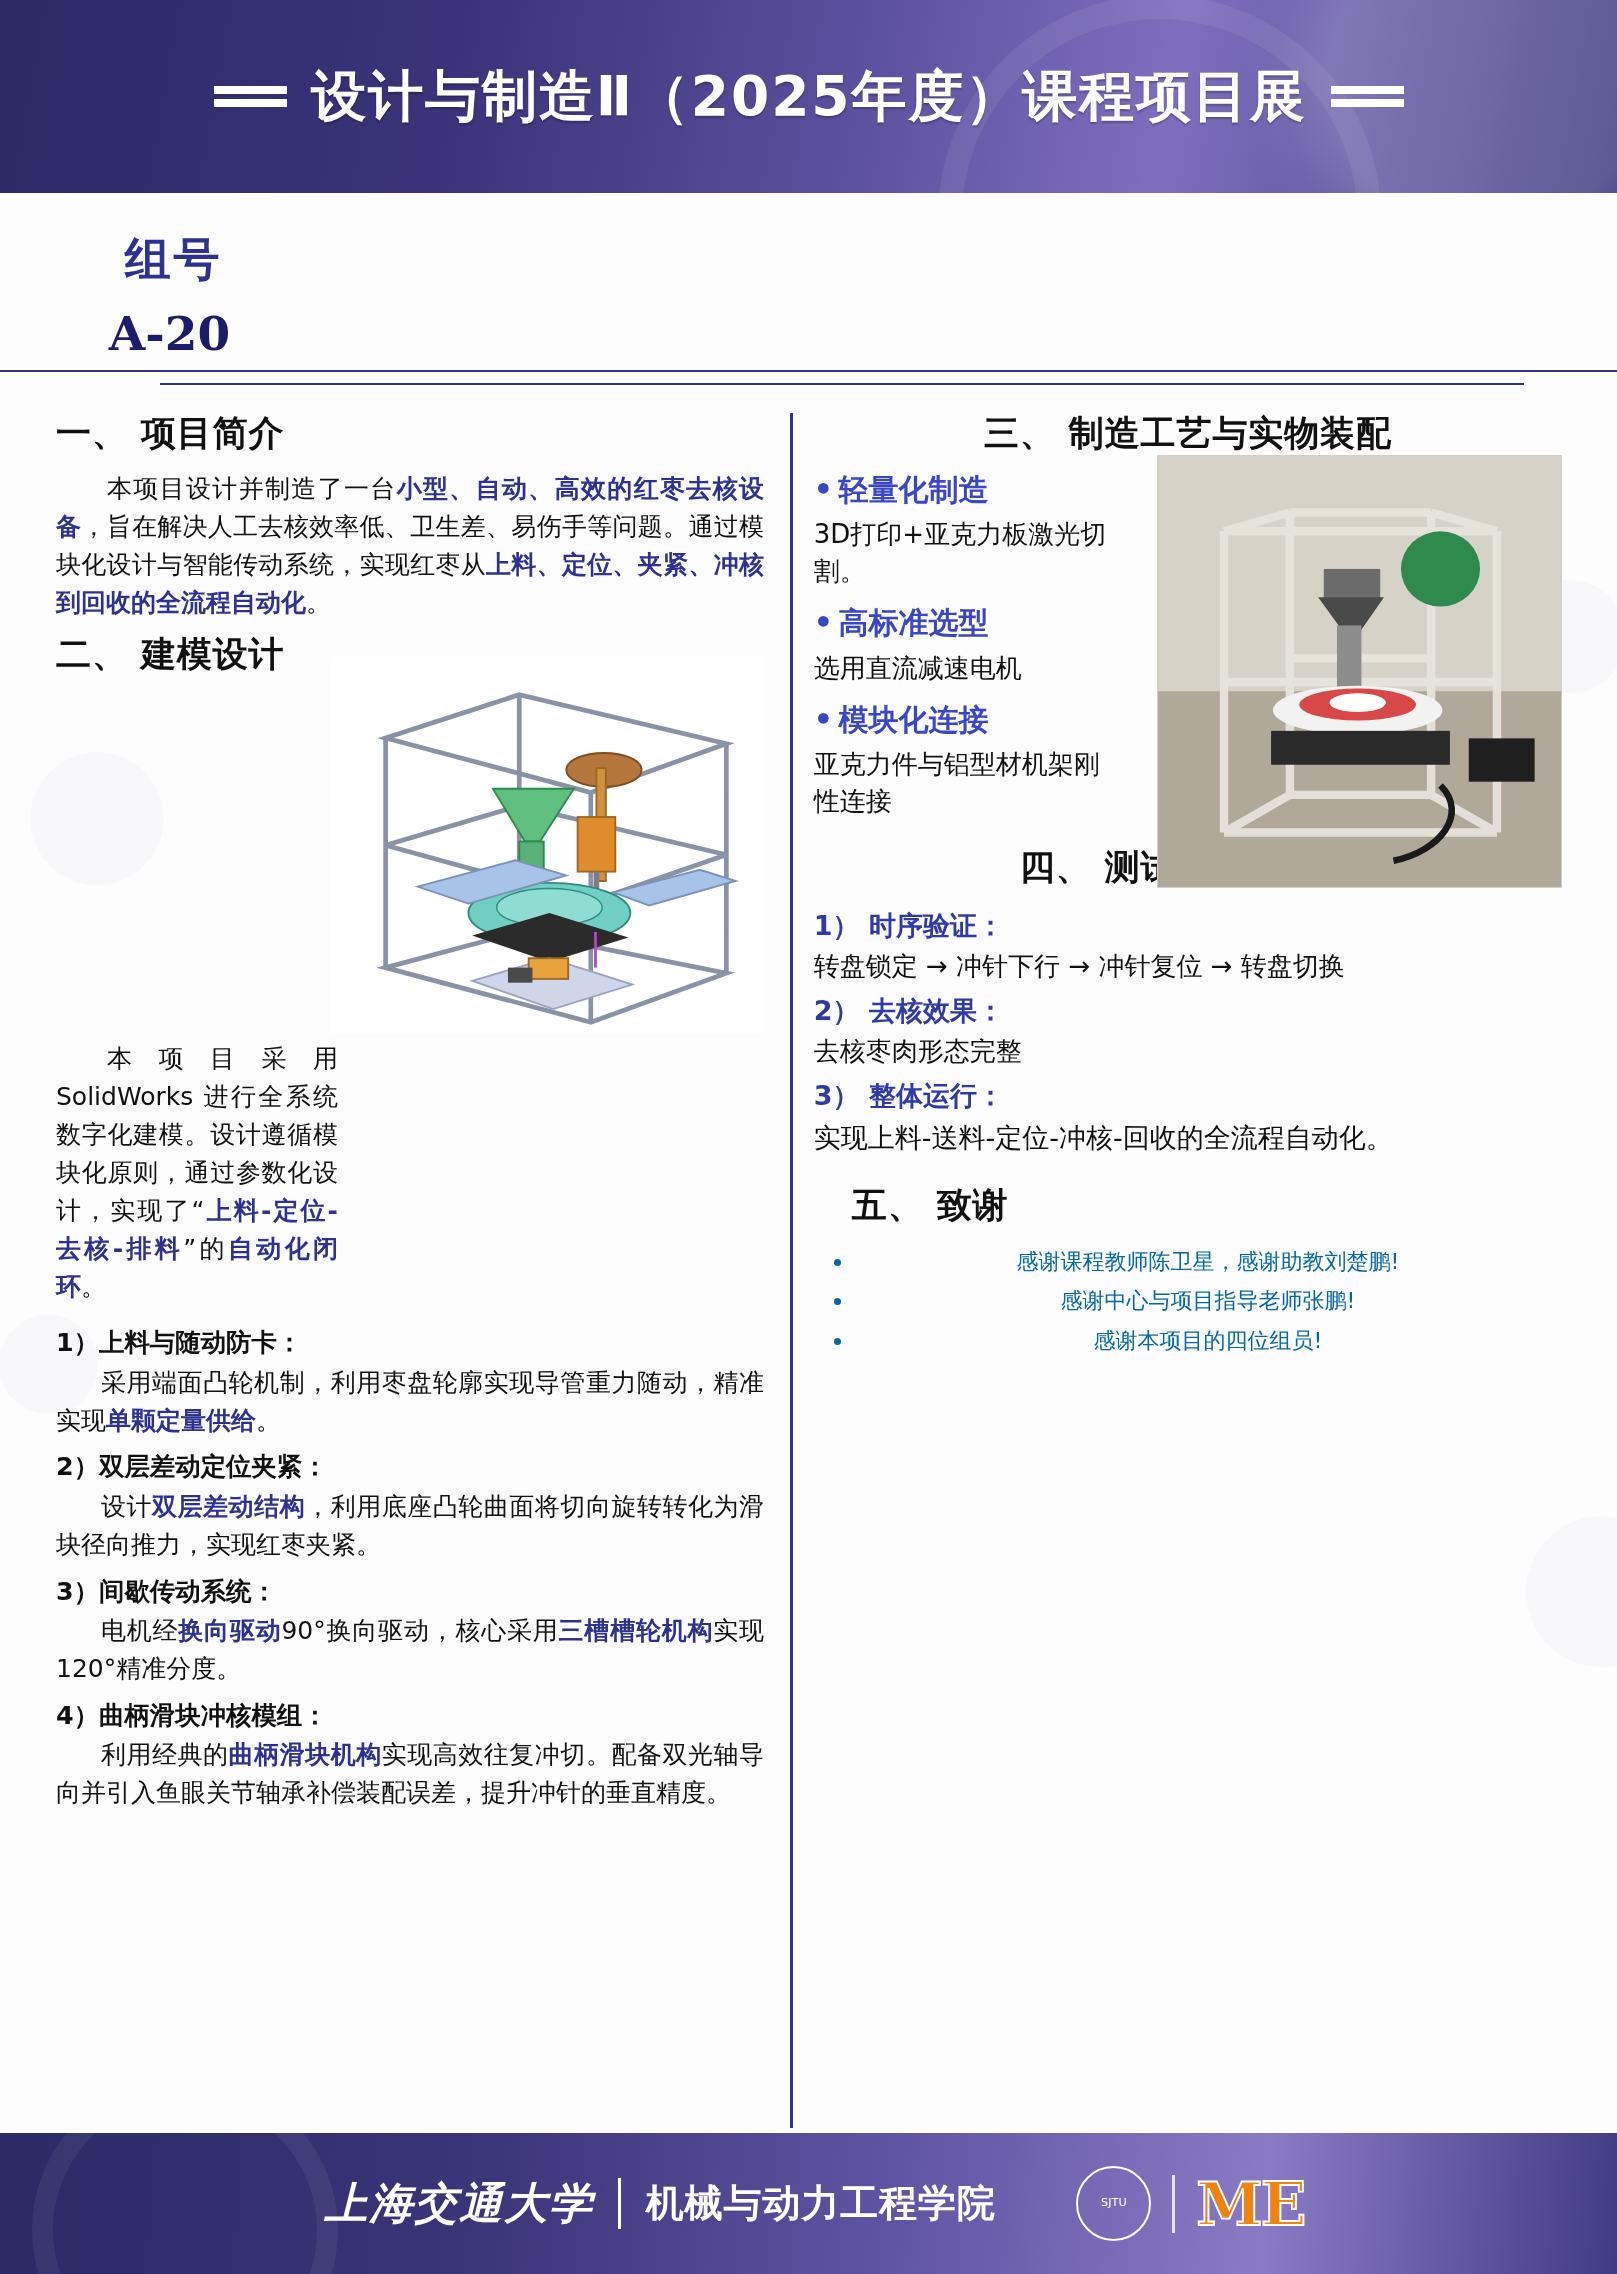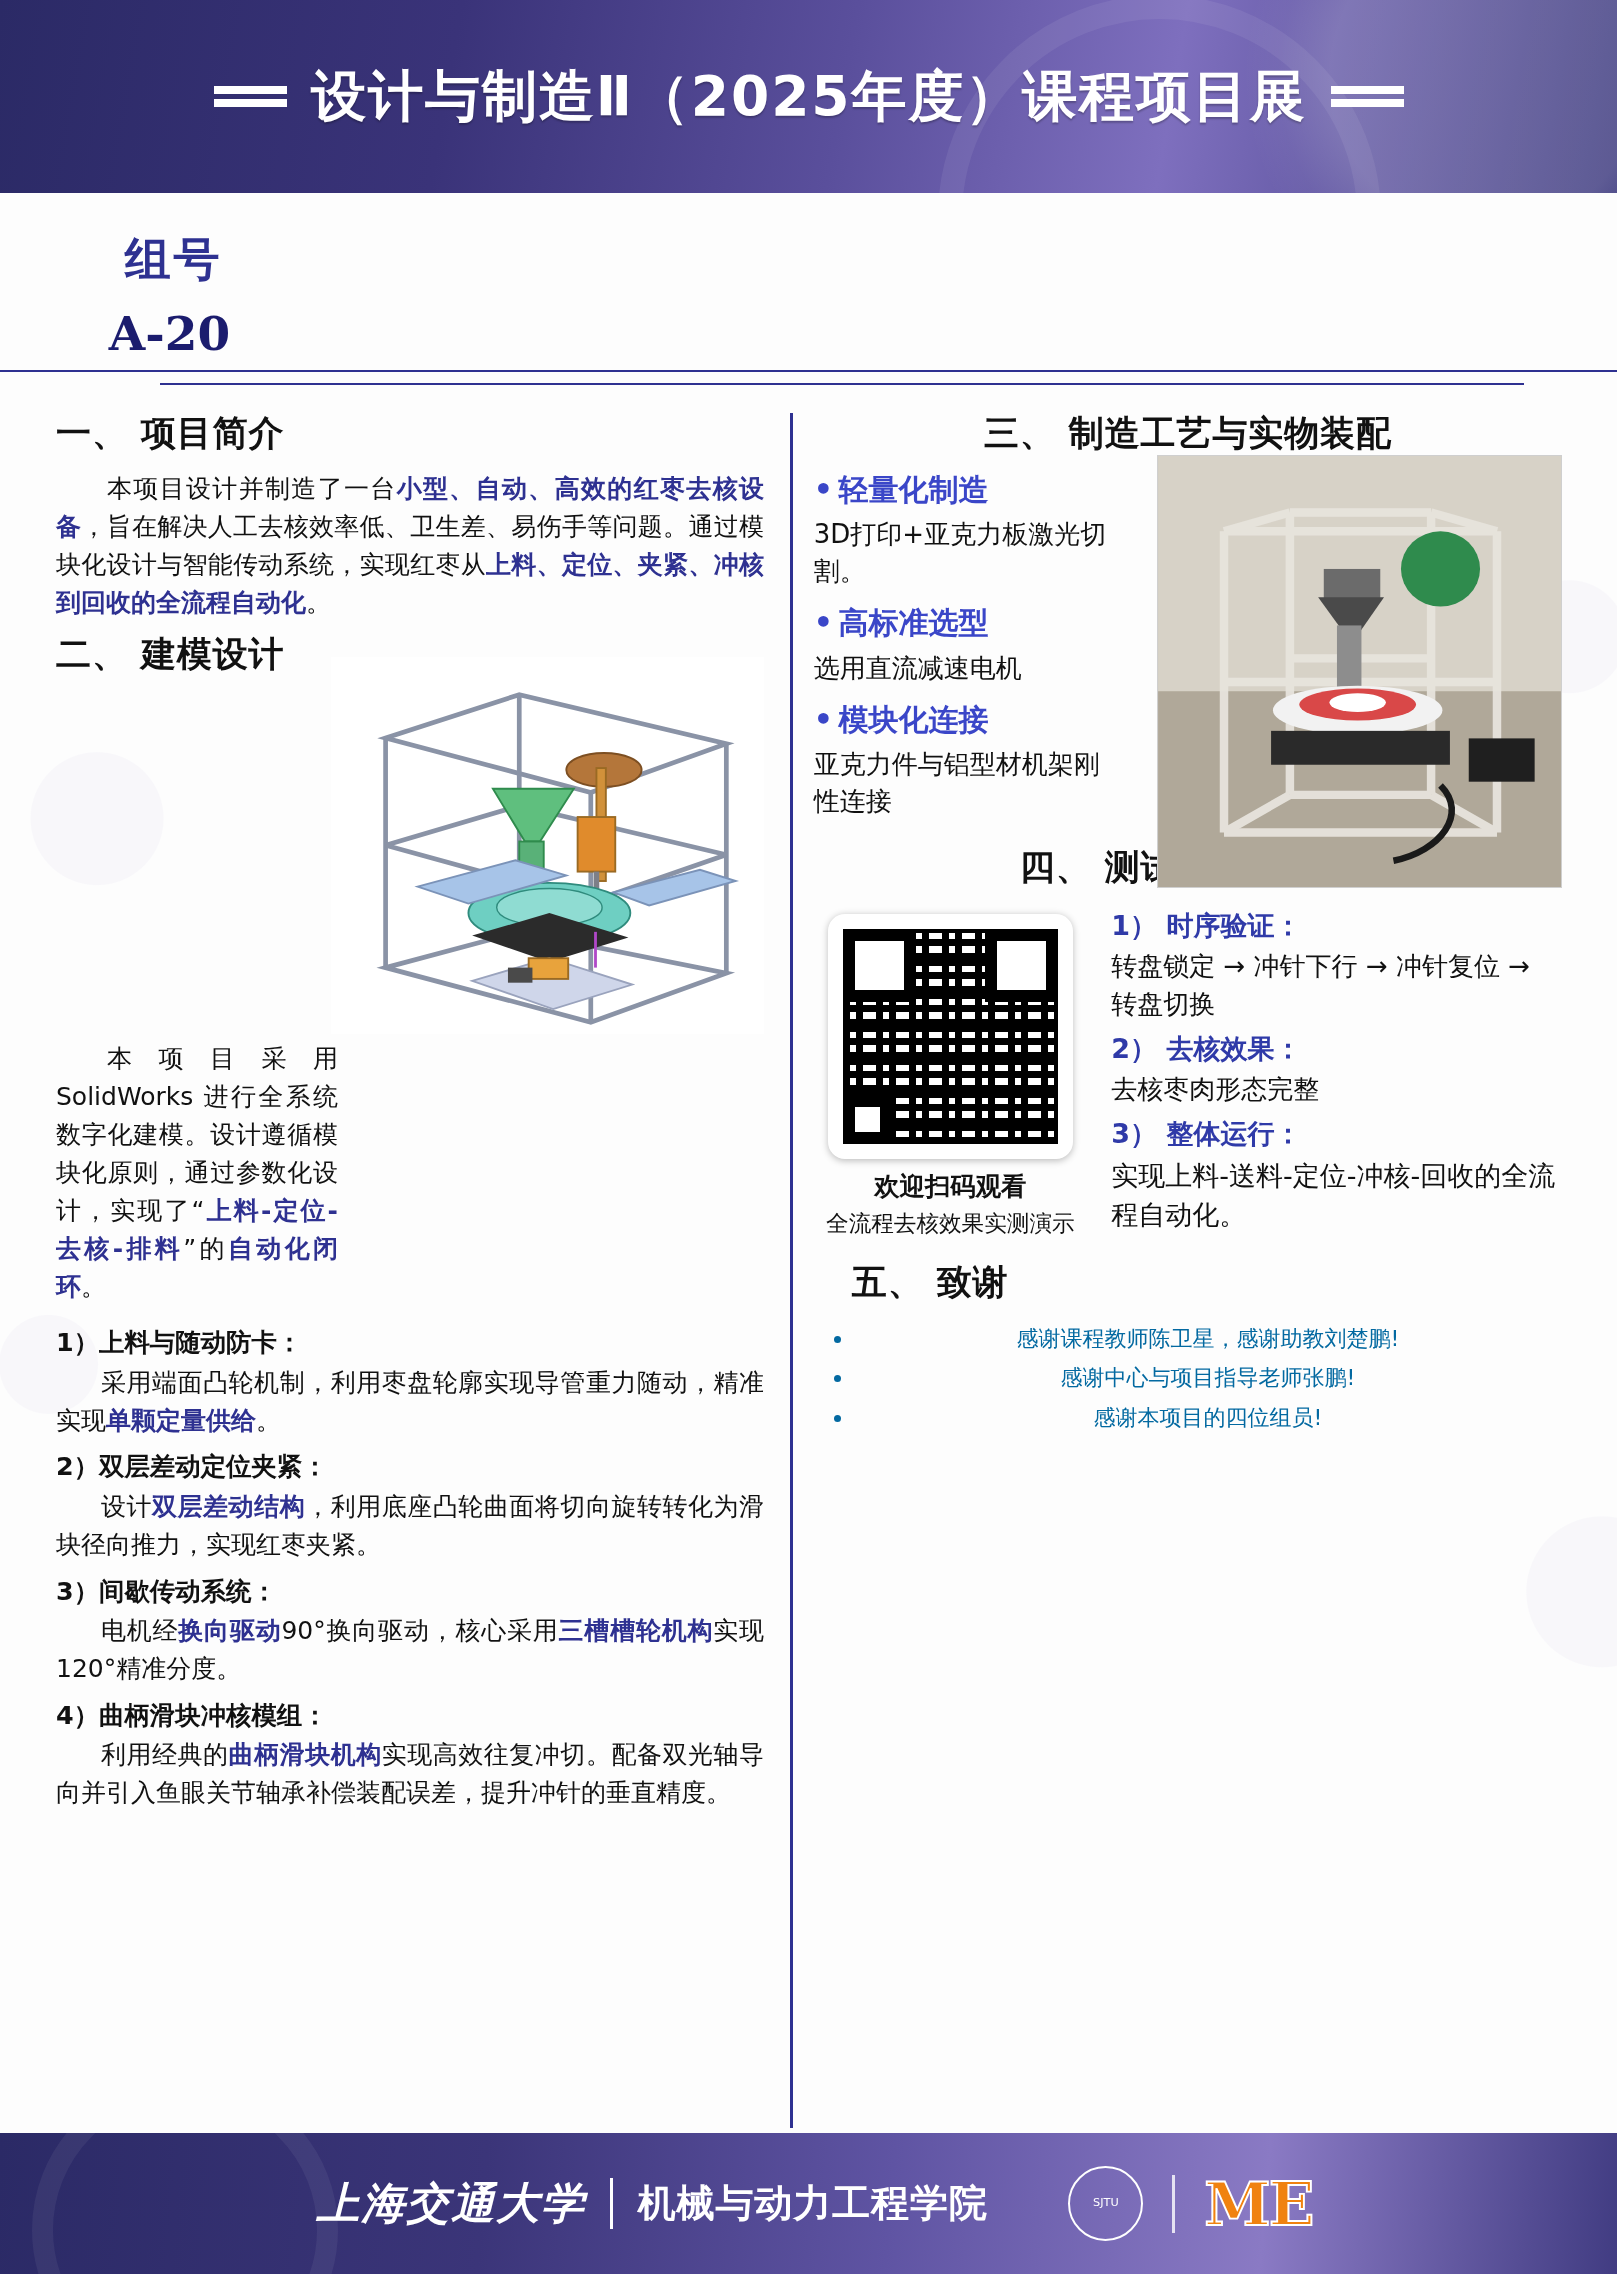--- a/index.html
+++ b/index.html
@@ -309,21 +309,21 @@
     font-style: italic;
     letter-spacing: 1.9px;
   }
   .f-bar { width: 2.8px; height: 51px; background: #fff; }
   .f-school {
     color: #fff;
     font-size: 38px;
     font-weight: 700;
     letter-spacing: 0.9px;
   }
-  .f-logos { display: flex; align-items: center; gap: 29px; margin-left: 56px; }
+  .f-logos { display: flex; align-items: center; gap: 21px; margin-left: 56px; }
   .seal {
     width: 75px; height: 75px; border-radius: 50%;
     border: 2.8px solid #fff;
     display: flex; align-items: center; justify-content: center;
     color: #fff; font-size: 11.3px; text-align: center; line-height: 1.1;
   }
   .f-bar2 { width: 2.8px; height: 58px; background: rgba(255,255,255,0.8); }
   .me {
     color: #f0820f;
     font-size: 60px;
@@ -483,29 +483,20 @@
         <div class="bullet-body">3D打印+亚克力板激光切割。</div>
         <div class="bullet-blue">高标准选型</div>
         <div class="bullet-body">选用直流减速电机</div>
         <div class="bullet-blue">模块化连接</div>
         <div class="bullet-body">亚克力件与铝型材机架刚性连接</div>
       </div>
 
       <h2 class="sec center" style="margin-top:24.5px;">四、 测试结果与分析</h2>
 
       <div class="results">
-        <div class="qr-col">
-          <div class="qr-card">
-            <div class="qr">
-                <i></i>
-              </div>
-          </div>
-          <div class="qr-cap1">欢迎扫码观看</div>
-          <div class="qr-cap2">全流程去核效果实测演示</div>
-        </div>
         <div class="res-col">
           <div class="res-head">
             <span>1）</span>
             <span>时序验证：</span>
           </div>
           <div class="res-body">转盘锁定 → 冲针下行 → 冲针复位 → 转盘切换</div>
           <div class="res-head">
             <span>2）</span>
             <span>去核效果：</span>
           </div>

